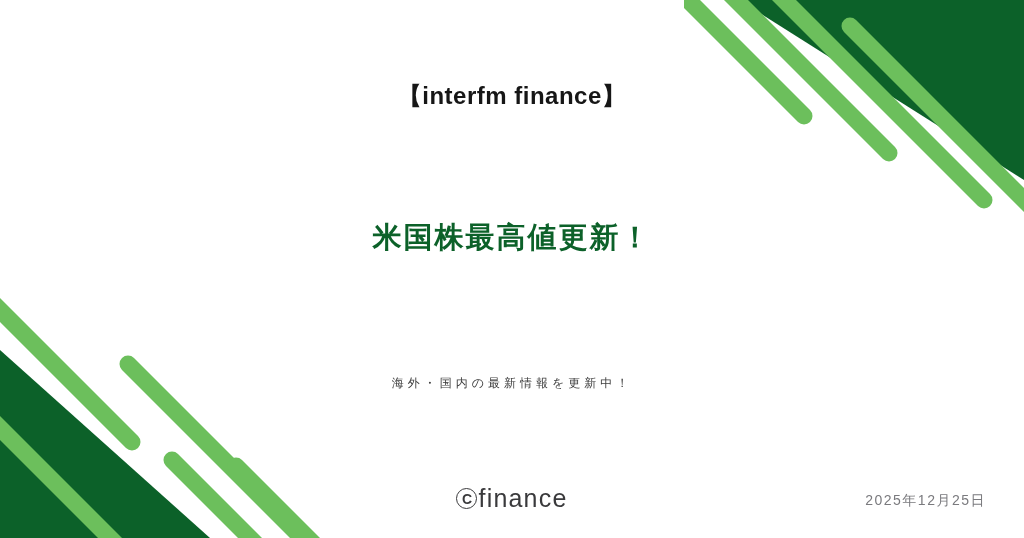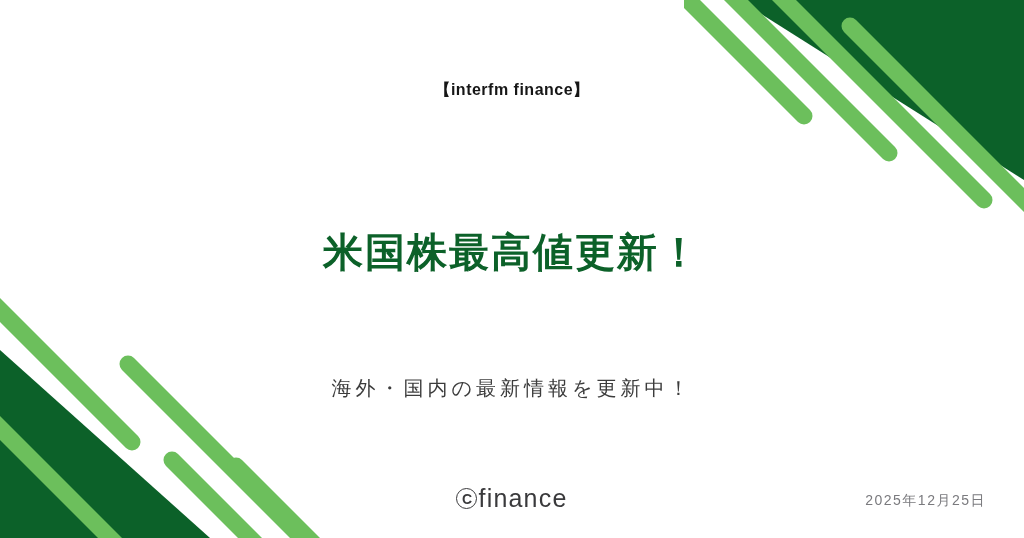--- a/index.html
+++ b/index.html
@@ -37,50 +37,50 @@
   }
   .deco svg { display: block; width: 100%; height: 100%; }
 
   
   .eyebrow {
     position: absolute;
     top: 80px;
     left: 0;
     right: 0;
     text-align: center;
-    font-size: 16px;
+    font-size: 24px;
     font-weight: bold;
     color: #161616;
     letter-spacing: 0.5px;
   }
 
   
   .title {
     position: absolute;
     top: 200px;
     left: 0;
     right: 0;
     text-align: center;
     color: #0C6129;
-    font-size: 40px;
+    font-size: 29px;
     font-weight: bold;
     line-height: 1.28;
     letter-spacing: 2px;
   }
   .title-line { display: block; white-space: nowrap; }
 
   
   .subtitle {
     position: absolute;
     top: 375px;
     left: 0;
     right: 0;
     text-align: center;
     color: #3C3C3C;
-    font-size: 20px;
+    font-size: 12px;
     font-weight: normal;
     letter-spacing: 4px;
   }
 
   
   .logo {
     position: absolute;
     left: 0;
     right: 0;
     top: 484px;

